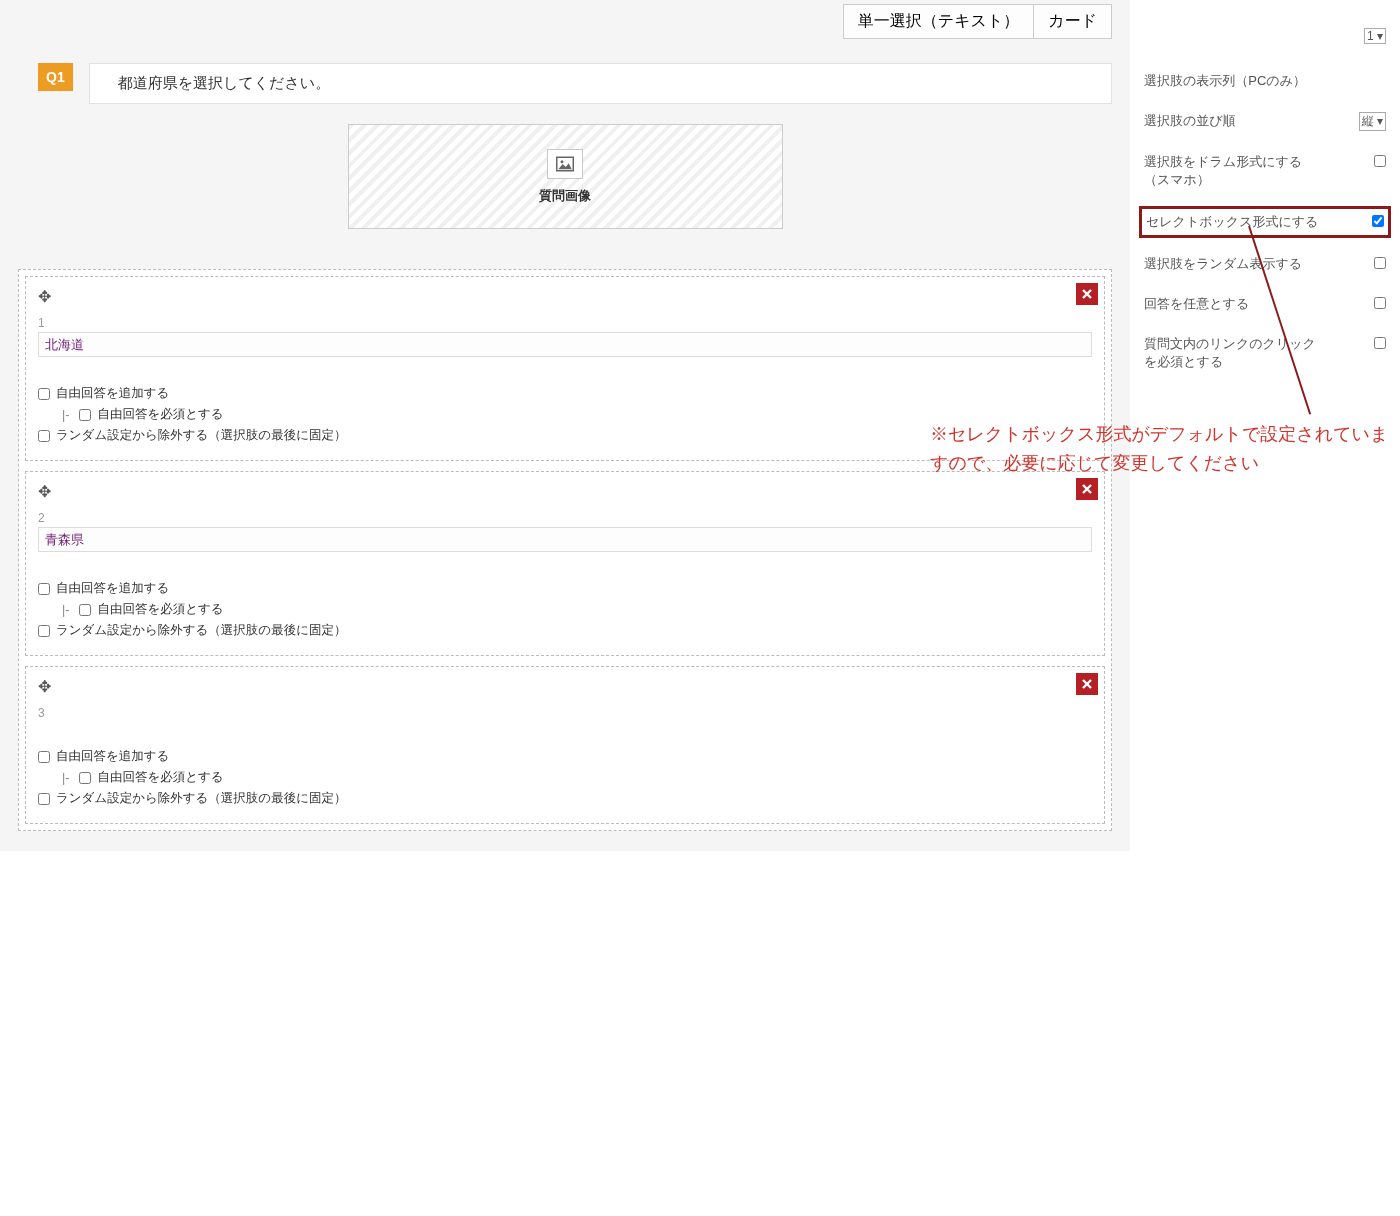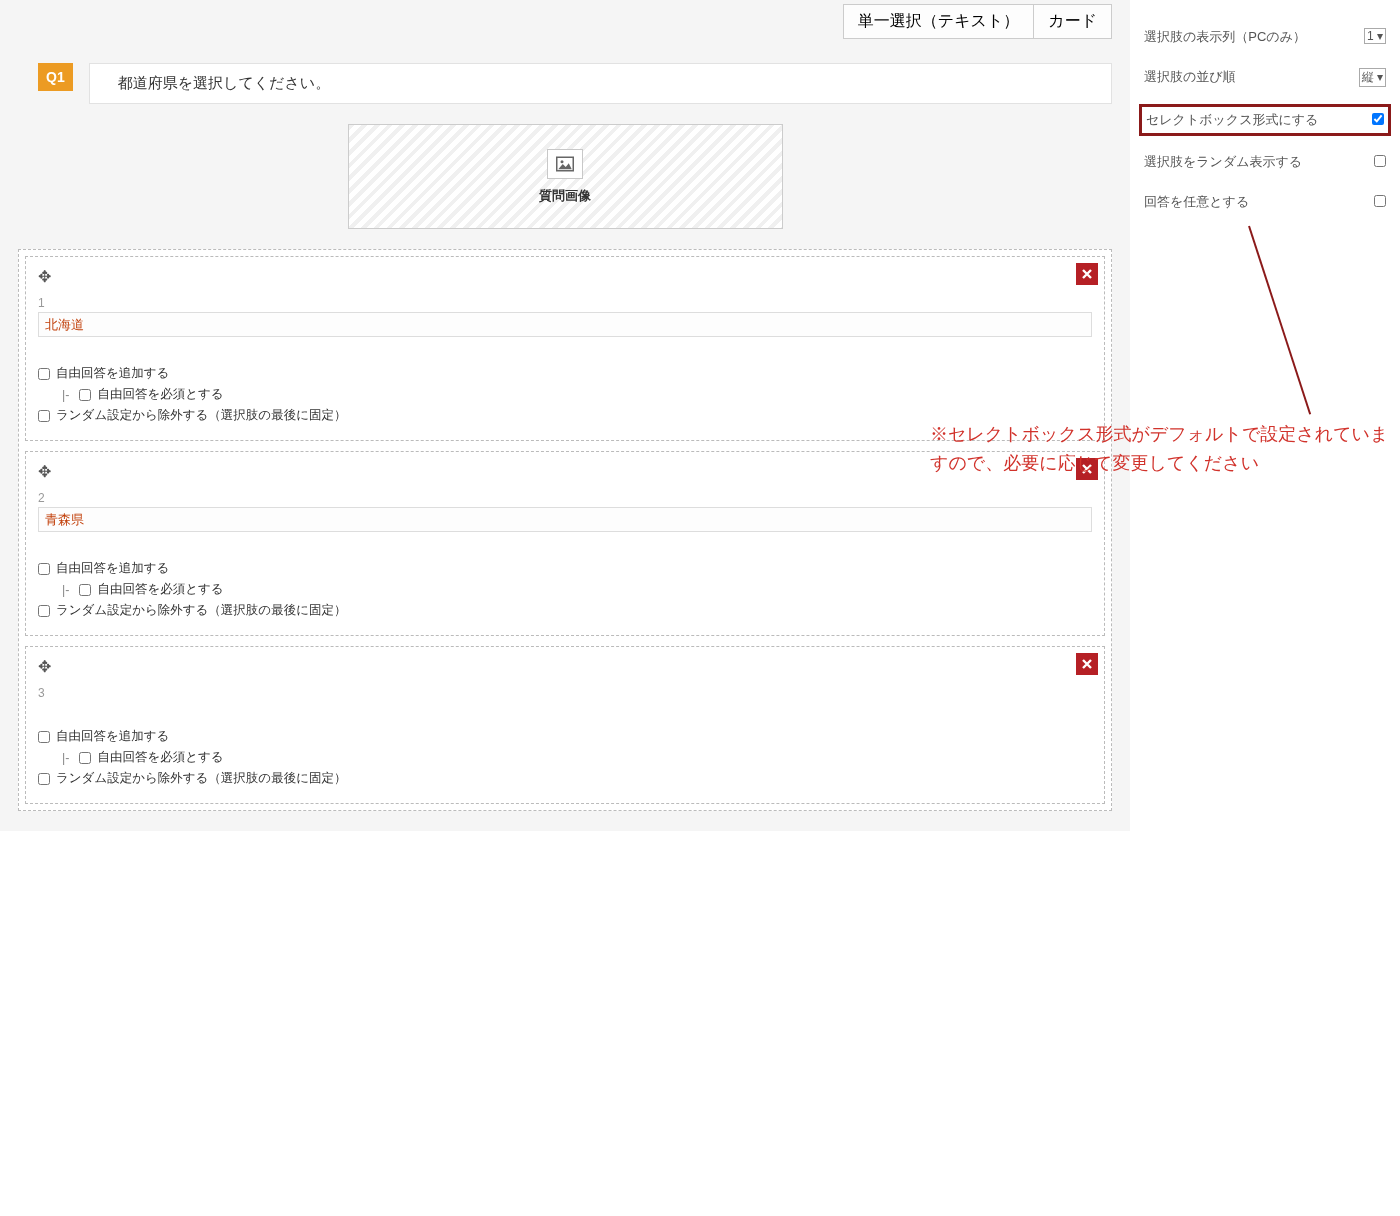--- a/index.html
+++ b/index.html
@@ -7,31 +7,31 @@
 .wrapper { display: flex; }
 .main { flex: 1; padding: 0 18px 20px 18px; background: #f5f5f5; min-width: 0; }
 .sidebar { width: 270px; padding: 28px 14px; background: #fff; position: relative; }
 .toolbar-row { display: flex; justify-content: flex-end; gap: 0; padding: 4px 0 24px; }
 .toolbar-btn { border: 1px solid #ccc; background: #fdfdfd; padding: 6px 14px; font-size: 16px; cursor: pointer; }
 .toolbar-btn + .toolbar-btn { border-left: none; }
 .pretext { border: 1px solid #e2e2e2; background: #fff; padding: 12px 14px; color: #e78b1f; font-size: 16px; margin-bottom: 22px; }
 .qrow { display: flex; gap: 16px; align-items: flex-start; margin-bottom: 20px; }
 .qbadge { background: #ec9b23; color: #fff; font-weight: bold; padding: 6px 8px; font-size: 14px; margin-left: 20px; }
 .qtext { flex: 1; border: 1px solid #e2e2e2; background: #fff; padding: 10px 28px; font-size: 15px; }
-.image-box { width: 435px; height: 105px; margin: 0 auto 20px auto; border: 1px solid #ccc; background: repeating-linear-gradient(135deg,#f0f0f0 0,#f0f0f0 4px,#fff 4px,#fff 9px); display: flex; flex-direction: column; align-items: center; justify-content: center; gap: 8px; }
+.image-box { width: 435px; height: 105px; margin: 0 auto 40px auto; border: 1px solid #ccc; background: repeating-linear-gradient(135deg,#f0f0f0 0,#f0f0f0 4px,#fff 4px,#fff 9px); display: flex; flex-direction: column; align-items: center; justify-content: center; gap: 8px; }
 .img-icon-box { background: #fff; border: 1px solid #c8c8c8; padding: 6px 8px; }
 .img-icon { width: 18px; height: 16px; display: block; }
 .img-label { font-size: 13px; font-weight: bold; color: #333; }
 .options-area { border: 1px dashed #bbb; background: #fff; padding: 6px; }
 .opt-block { border: 1px dashed #bbb; margin-bottom: 10px; padding: 10px 12px 12px; position: relative; }
 .opt-block:last-child { margin-bottom: 0; }
 .opt-del { position: absolute; top: 6px; right: 6px; width: 22px; height: 22px; background: #b52025; color: #fff; display: flex; align-items: center; justify-content: center; cursor: pointer; font-weight: bold; }
 .drag-handle { color: #555; font-size: 16px; cursor: move; }
 .opt-index { color: #999; font-size: 12px; margin-top: 10px; }
-.opt-input { width: 100%; border: 1px solid #ddd; background: #fdfdfd; padding: 4px 6px; font-size: 13px; color: #c2410c; margin-top: 2px; }
+.opt-input { width: 100%; border: 1px solid #ddd; background: #fdfdfd; padding: 4px 6px; font-size: 13px; color: #701a75; margin-top: 2px; }
 .opt-gap { height: 28px; }
 .chkrow { display: flex; align-items: center; gap: 6px; font-size: 12.5px; margin-bottom: 4px; }
 .chkrow.indent { padding-left: 24px; }
 .chkrow.indent::before { content: "|-"; color: #888; margin-right: 4px; }
 .sb-row { display: flex; justify-content: space-between; align-items: flex-start; gap: 8px; margin-bottom: 22px; font-size: 13px; color: #555; }
 .sb-row.highlight { outline: 3px solid #8b1a1a; outline-offset: 2px; padding: 2px; }
 .sb-sel { border: 1px solid #aaa; font-size: 12px; padding: 0 2px; background: #fff; }
 .sb-chk { margin-top: 2px; }
 .annotation { position: absolute; top: 420px; left: -200px; width: 460px; color: #d1322b; font-size: 18px; line-height: 1.6; font-weight: 500; }
 .anno-line { position: absolute; top: 226px; left: 118px; width: 2px; height: 198px; background: #8b1a1a; transform-origin: top; transform: rotate(-18deg); }
@@ -135,36 +135,44 @@
             <input type="checkbox" style="">
             <span>ランダム設定から除外する（選択肢の最後に固定）</span>
           </label>
       </div>
     </div>
   </div>
 
   <div class="sidebar">
     <div id="sb-rows">
         <div class="sb-row">
-          <div style="max-width: 180px;">選択肢の表示列（PCのみ）</div>
+          <div style="max-width: 180px; margin-top: 44px;">選択肢の表示列（PCのみ）</div>
           <div class="sb-sel">1 ▾</div>
         </div>
         <div class="sb-row">
           <div style="max-width: 180px;">選択肢の並び順</div>
           <div class="sb-sel">縦 ▾</div>
+        </div>
+        <div class="sb-row">
+          <div style="max-width: 180px;">選択肢をドラム形式にする（スマホ）</div>
+          <input type="checkbox" class="sb-chk" style="">
         </div>
         <div class="sb-row highlight">
           <div style="max-width: 180px;">セレクトボックス形式にする</div>
           <input type="checkbox" class="sb-chk" checked="" style="">
         </div>
         <div class="sb-row">
           <div style="max-width: 180px;">選択肢をランダム表示する</div>
           <input type="checkbox" class="sb-chk" style="">
         </div>
         <div class="sb-row">
           <div style="max-width: 180px;">回答を任意とする</div>
           <input type="checkbox" class="sb-chk" style="">
         </div>
+        <div class="sb-row">
+          <div style="max-width: 180px;">質問文内のリンクのクリックを必須とする</div>
+          <input type="checkbox" class="sb-chk" style="">
+        </div>
       </div>
     <div class="anno-line"></div>
     <div class="annotation">※セレクトボックス形式がデフォルトで設定されていますので、必要に応じて変更してください</div>
   </div>
 </div>
 
 </body></html>

